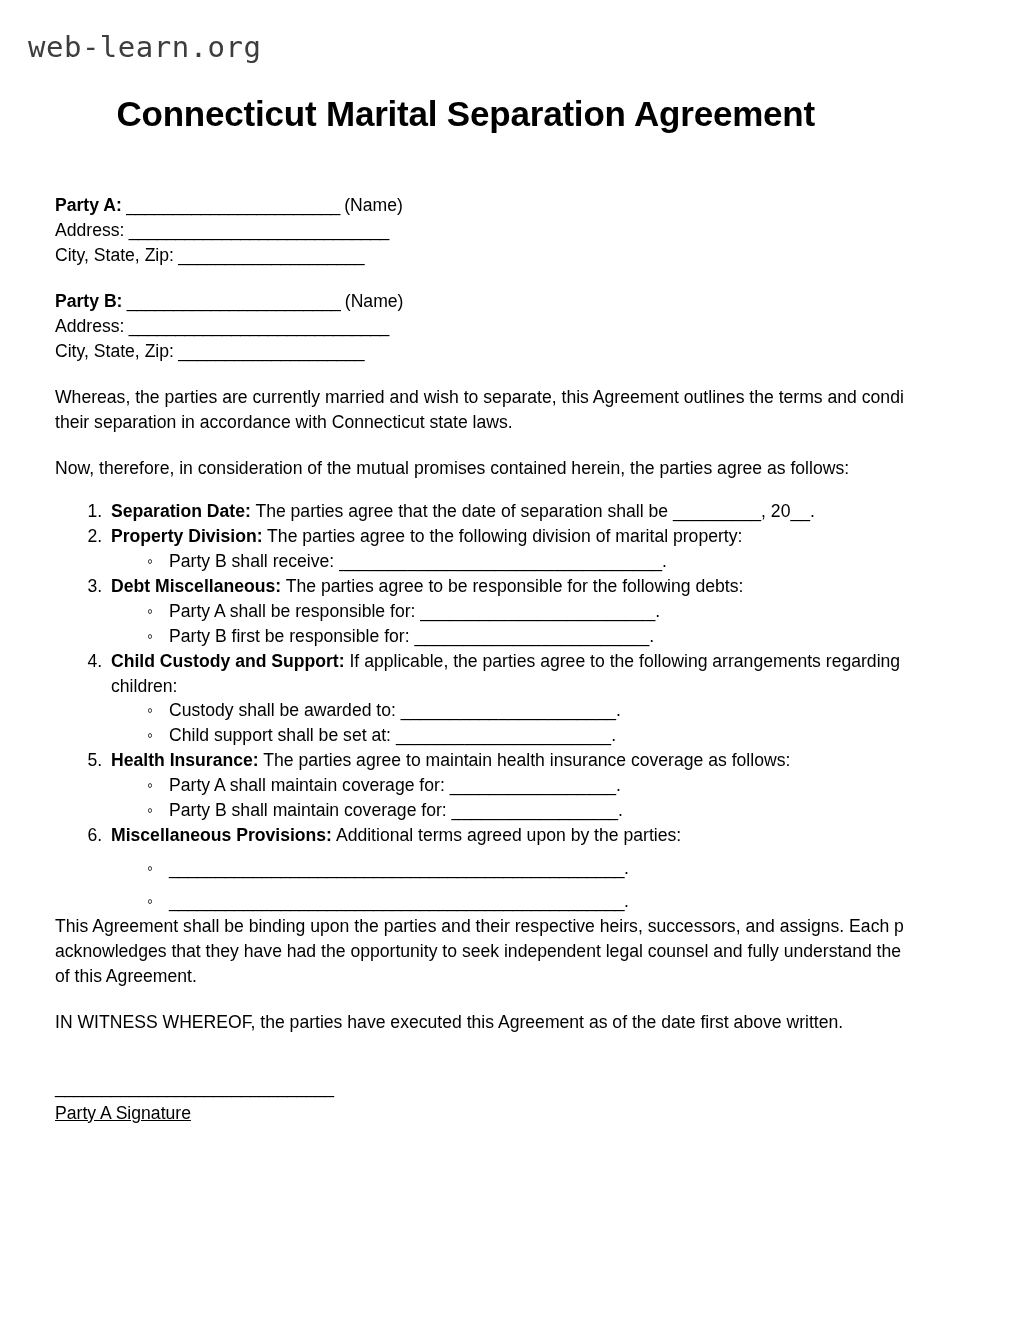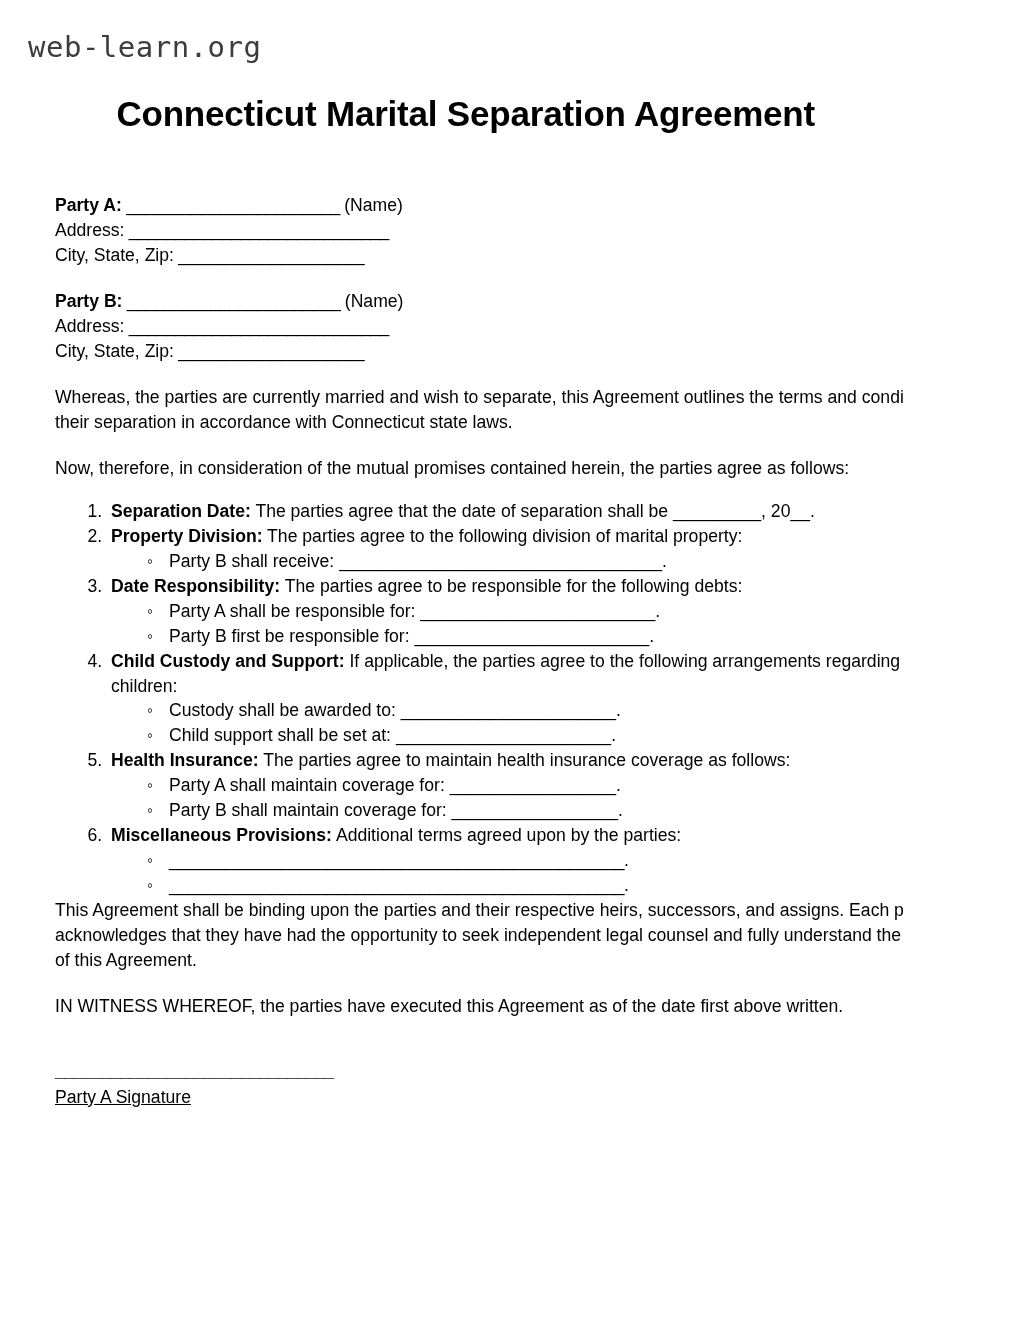--- a/index.html
+++ b/index.html
@@ -69,20 +69,21 @@
   }
   .party-line {
     white-space: nowrap;
   }
   .lbl-bold {
     font-weight: bold;
   }
   .fill {
     font-family: "Liberation Sans", sans-serif;
     letter-spacing: -0.5px;
+    margin-top: 8px;
   }
   ol.terms {
     margin: 18px 0 0 0;
     padding: 0 0 0 52px;
     font-size: 17.6px;
     line-height: 1.42;
     list-style-position: outside;
     list-style-type: decimal;
   }
   ol.terms > li {
@@ -114,21 +115,20 @@
   .sig-block {
     margin-top: 44px;
     font-size: 17.6px;
     line-height: 1.42;
   }
   .sig-rule {
     font-size: 17.6px;
     letter-spacing: -0.5px;
     line-height: 1.0;
     white-space: nowrap;
-    font-weight: bold;
   }
   .sig-label {
     margin-top: 4px;
     text-decoration: underline;
   }
 </style>
 </head>
 <body>
 
 <div class="page">
@@ -160,21 +160,21 @@
       <li>
         <span class="lbl-bold">Separation Date:</span><span> The parties agree that the date of separation shall be _________, 20__.</span>
       </li>
       <li>
         <span class="lbl-bold">Property Division:</span><span> The parties agree to the following division of marital property:</span>
         <ul class="subterms">
           <li>Party B shall receive: _________________________________.</li>
         </ul>
       </li>
       <li>
-        <span class="lbl-bold">Date Responsibility:</span><span> The parties agree to be responsible for the following debts:</span>
+        <span class="lbl-bold">Debt Miscellaneous:</span><span> The parties agree to be responsible for the following debts:</span>
         <ul class="subterms">
           <li>Party A shall be responsible for: ________________________.</li>
           <li>Party B first be responsible for: ________________________.</li>
         </ul>
       </li>
       <li>
         <span class="lbl-bold">Child Custody and Support:</span><span> If applicable, the parties agree to the following arrangements regarding their children:</span>
         <ul class="subterms">
           <li>Custody shall be awarded to: ______________________.</li>
           <li>Child support shall be set at: ______________________.</li>

